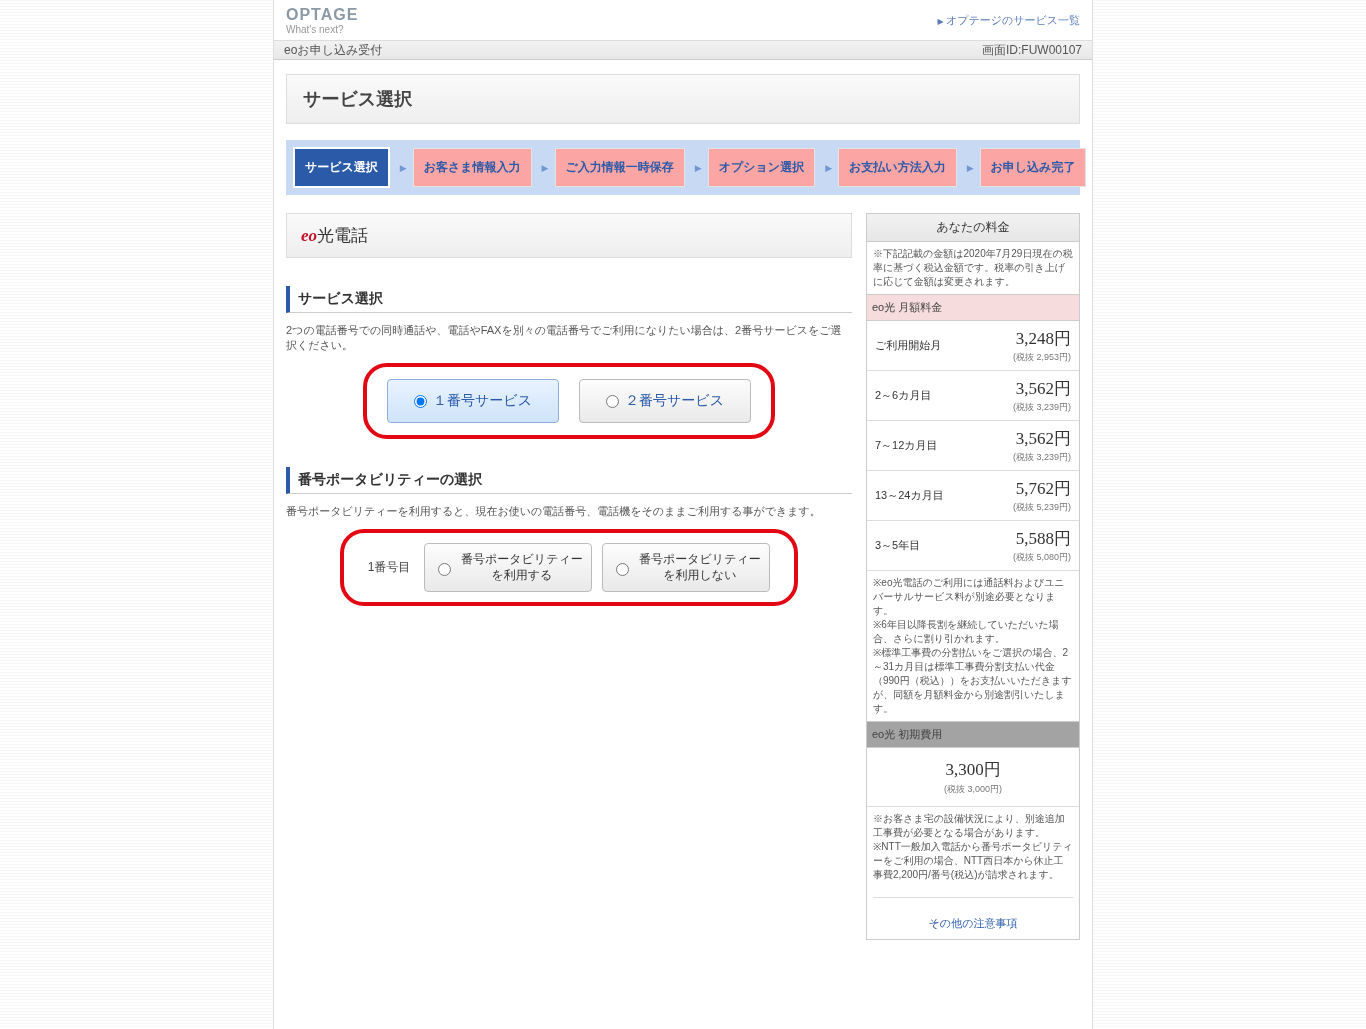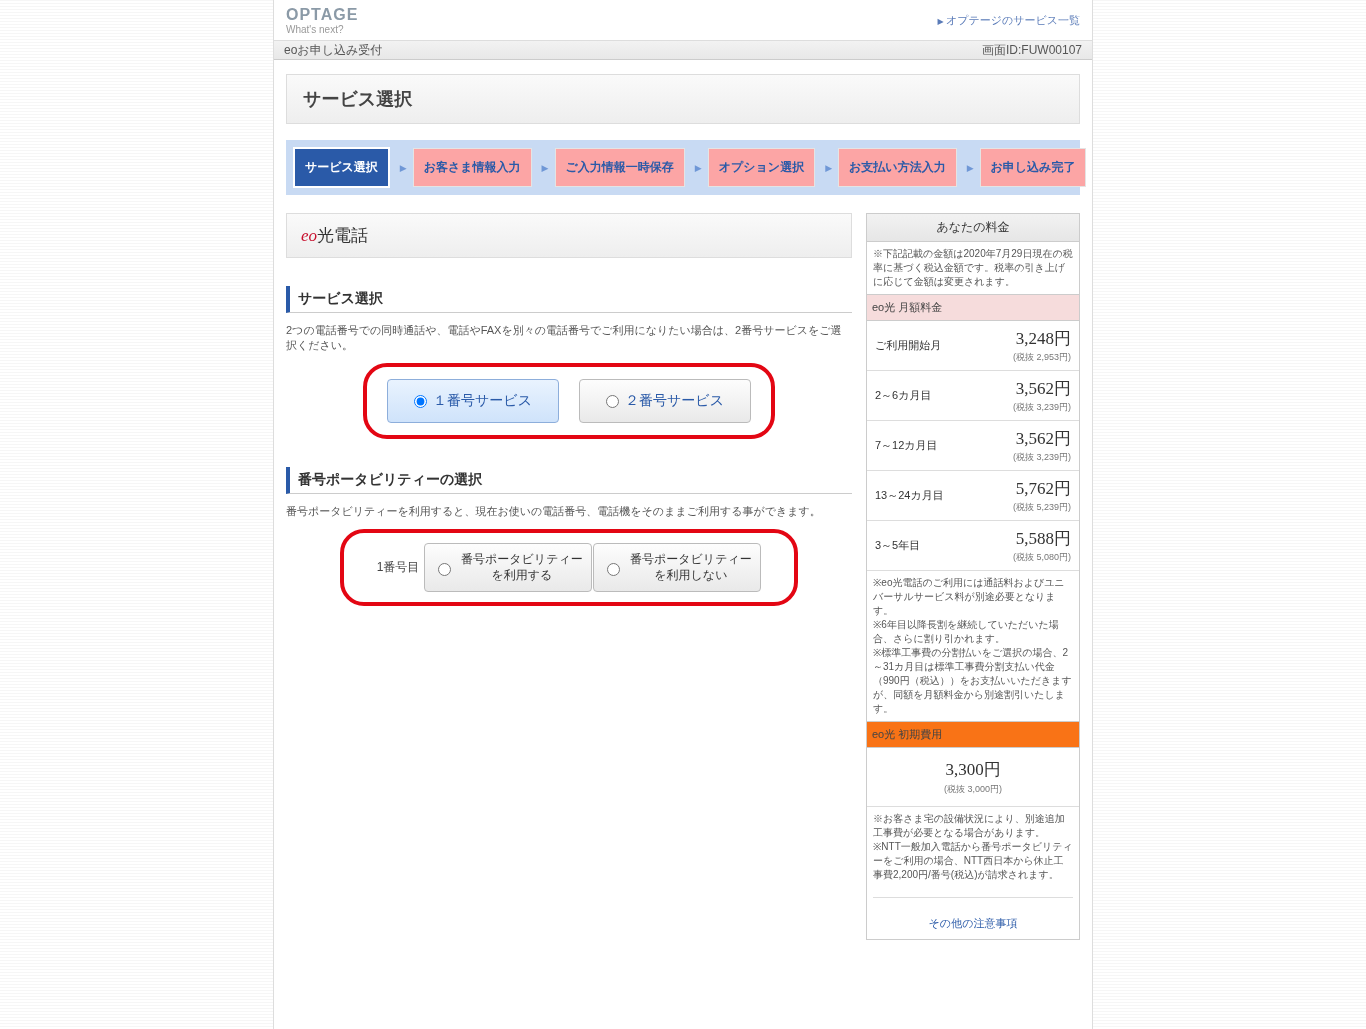--- a/index.html
+++ b/index.html
@@ -13,35 +13,35 @@
 .subbar{height:18px;background:linear-gradient(#f2f2f2,#e8e8e8);border-bottom:1px solid #ccc;display:flex;align-items:center;justify-content:space-between;padding:0 10px;font-size:12px;color:#555}
 .content{padding:14px 12px}
 .page-title-box{border:1px solid #ddd;background:linear-gradient(#fafafa,#eee);padding:12px 16px;font-size:18px;color:#444;font-weight:bold}
 .steps{background:#c8daf3;padding:7px;margin-top:16px;display:flex;align-items:center;gap:0}
 .step{background:#fca5a5;color:#2a5aa8;padding:10px 10px;font-size:12px;font-weight:bold;text-align:center;border:1px solid #e4e4e4;white-space:nowrap}
 .step.active{background:#2a5aa8;color:#fff;border:2px solid #fff}
 .step-sep{color:#6f97d6;padding:0 6px 0 10px;font-size:9px}
 .main-row{display:flex;gap:14px;margin-top:18px;align-items:flex-start}
 .main-left{flex:1}
 .svc-hdr{background:linear-gradient(#fafafa,#eee);border:1px solid #ddd;padding:10px 14px;font-size:17px;color:#333}
-.svc-hdr .red{color:#c8102e;font-weight:normal;font-style:italic;font-family:Georgia,serif}
+.svc-hdr .red{color:#c8102e;font-weight:bold;font-style:italic;font-family:Georgia,serif}
 .section-h{border-left:4px solid #2a5aa8;padding:4px 8px;font-size:14px;font-weight:bold;color:#333;margin-top:28px;border-bottom:1px solid #ccc}
 .section-p{font-size:11px;color:#555;margin:10px 0}
 .choice-row{border:4px solid #e30613;border-radius:24px;padding:12px;display:flex;gap:20px;justify-content:center;align-items:center;margin:8px auto;width:380px}
 .choice-btn{border:1px solid #bbb;border-radius:4px;background:linear-gradient(#fdfdfd,#e9e9e9);padding:12px 10px;font-size:14px;color:#2a5aa8;display:flex;align-items:center;gap:6px;cursor:pointer;min-width:150px;justify-content:center}
 .choice-btn.selected{background:linear-gradient(#e9f3fe,#cfe3fb);border-color:#8daedb}
 .choice-btn input{margin:0}
-.port-row{border:4px solid #e30613;border-radius:24px;padding:10px;display:flex;gap:1px;justify-content:center;align-items:center;margin:8px auto;width:430px}
+.port-row{border:4px solid #e30613;border-radius:24px;padding:10px;display:flex;gap:10px;justify-content:center;align-items:center;margin:8px auto;width:430px}
 .port-label{font-size:12px;color:#444;margin-right:4px;white-space:nowrap}
 .port-btn{border:1px solid #bbb;border-radius:4px;background:linear-gradient(#fdfdfd,#e9e9e9);padding:8px 8px;font-size:12px;color:#333;display:flex;align-items:center;gap:6px;cursor:pointer;width:150px;text-align:center;line-height:1.3}
 .sidebar{width:212px;border:1px solid #ccc}
 .sb-title{background:linear-gradient(#f2f2f2,#e6e6e6);text-align:center;padding:5px;font-size:12px;border-bottom:1px solid #ccc}
 .sb-note{font-size:10px;color:#555;padding:5px 6px;line-height:1.4}
 .sb-hdr{background:#f6dcdc;text-align:left;font-size:11px;padding:5px;border-top:1px solid #ccc;border-bottom:1px solid #ccc;color:#444}
-.sb-hdr.blue{background:#f97316}
+.sb-hdr.blue{background:#a3a3a3}
 .fee-tbl{width:100%;border-collapse:collapse}
 .fee-tbl td{border-bottom:1px solid #ddd;padding:6px 8px;font-size:11px;vertical-align:middle}
 .fee-tbl td.r{text-align:right}
 .fee-price{font-size:17px;color:#333;font-family:Georgia,serif}
 .fee-sub{font-size:9px;color:#777}
 .sb-total{padding:10px;text-align:center}
 .sb-link{text-align:center;padding:8px 10px;font-size:11px}
 .sb-link a{color:#2a5aa8;text-decoration:none}
 .btnrow{display:flex;justify-content:center;gap:60px;padding:120px 0 40px}
 hr.div{border:none;border-top:1px solid #ddd;margin:10px 6px}

